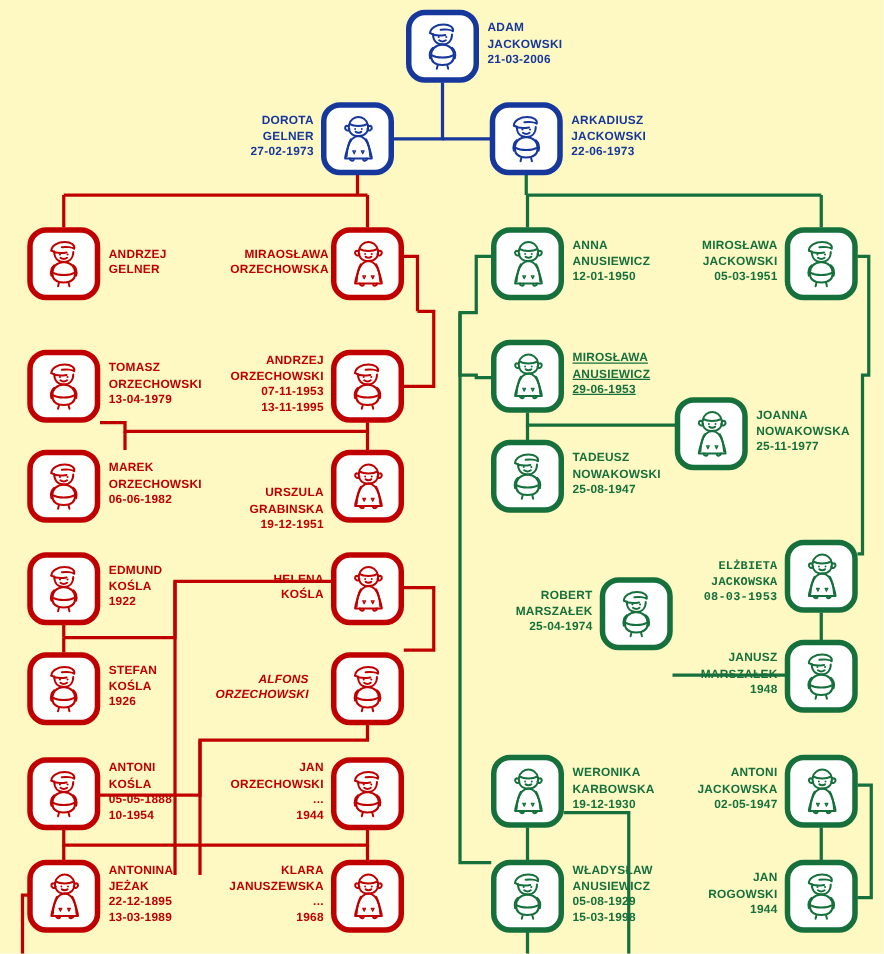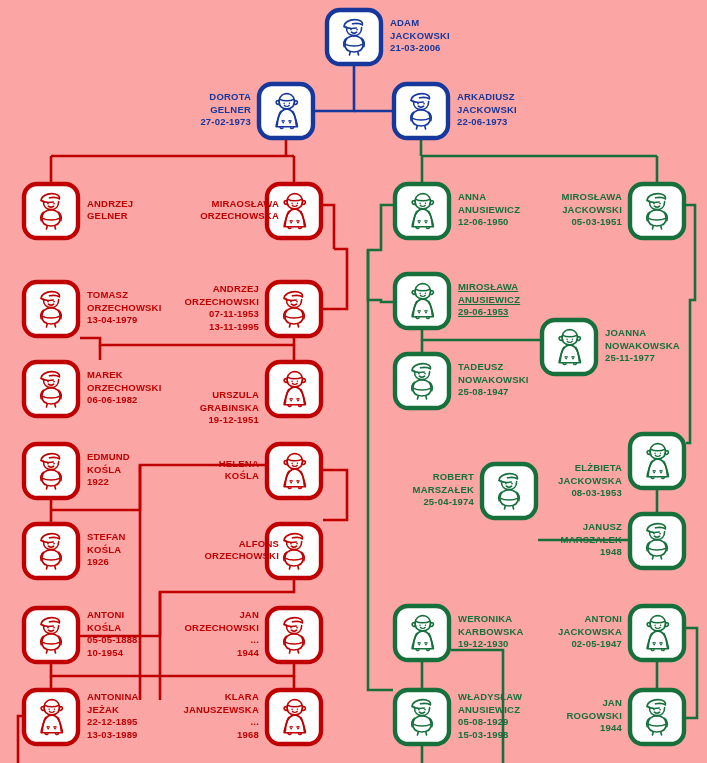--- a/index.html
+++ b/index.html
@@ -1,18 +1,18 @@
 <!DOCTYPE html>
 <html><head>
 <meta charset="utf-8">
 <style>
   html,body{margin:0;padding:0;background:#ffffff;}
   body{width:707px;height:763px;overflow:hidden;
        font-family:"Liberation Sans",sans-serif;}
-  #tree{position:relative;width:707px;height:763px;background:#fca5a5;}
+  #tree{position:relative;width:707px;height:763px;background:#fef9c3;}
   #svg-layer{position:absolute;left:0;top:0;width:707px;height:763px;}
   .node-label{position:absolute;font-size:9.5px;font-weight:bold;line-height:12.5px;
               letter-spacing:0.2px;white-space:pre;pointer-events:none;}
   .lbl-left{text-align:right;}
   .lbl-right{text-align:left;}
 </style>
 </head>
 <body>
 
 <div id="tree">
@@ -645,39 +645,39 @@
             </g>
           </g>
         </g>
       </g>
   </svg>
   <div id="label-group">
       <div class="node-label lbl-right" style="color: rgb(22, 55, 155); top: 17.25px; left: 390px;"><div>ADAM</div><div>JACKOWSKI</div><div>21-03-2006</div></div>
       <div class="node-label lbl-left" style="color: rgb(22, 55, 155); top: 91.25px; right: 456px;"><div>DOROTA</div><div>GELNER</div><div>27-02-1973</div></div>
       <div class="node-label lbl-right" style="color: rgb(22, 55, 155); top: 91.25px; left: 457px;"><div>ARKADIUSZ</div><div>JACKOWSKI</div><div>22-06-1973</div></div>
       <div class="node-label lbl-right" style="color: rgb(192, 0, 0); top: 197.5px; left: 87px;"><div>ANDRZEJ</div><div>GELNER</div></div>
-      <div class="node-label lbl-left" style="color: rgb(192, 0, 0); top: 197.5px; right: 428px;"><div>MIRAOSŁAWA</div><div>ORZECHOWSKA</div></div>
+      <div class="node-label lbl-left" style="color: rgb(192, 0, 0); top: 197.5px; right: 444px;"><div>MIRAOSŁAWA</div><div>ORZECHOWSKA</div></div>
       <div class="node-label lbl-right" style="color: rgb(192, 0, 0); top: 289.25px; left: 87px;"><div>TOMASZ</div><div>ORZECHOWSKI</div><div>13-04-1979</div></div>
       <div class="node-label lbl-left" style="color: rgb(192, 0, 0); top: 283px; right: 448px;"><div>ANDRZEJ</div><div>ORZECHOWSKI</div><div>07-11-1953</div><div>13-11-1995</div></div>
       <div class="node-label lbl-right" style="color: rgb(192, 0, 0); top: 369.25px; left: 87px;"><div>MAREK</div><div>ORZECHOWSKI</div><div>06-06-1982</div></div>
       <div class="node-label lbl-left" style="color: rgb(192, 0, 0); top: 369.25px; right: 448px; margin-top: 20px;"><div>URSZULA</div><div>GRABINSKA</div><div>19-12-1951</div></div>
       <div class="node-label lbl-right" style="color: rgb(192, 0, 0); top: 451.25px; left: 87px;"><div>EDMUND</div><div>KOŚLA</div><div>1922</div></div>
       <div class="node-label lbl-left" style="color: rgb(192, 0, 0); top: 457.5px; right: 448px;"><div>HELENA</div><div>KOŚLA</div></div>
       <div class="node-label lbl-right" style="color: rgb(192, 0, 0); top: 531.25px; left: 87px;"><div>STEFAN</div><div>KOŚLA</div><div>1926</div></div>
-      <div class="node-label lbl-left" style="color: rgb(192, 0, 0); top: 537.5px; right: 428px;"><div>ALFONS</div><div>ORZECHOWSKI</div></div>
+      <div class="node-label lbl-left" style="color: rgb(192, 0, 0); top: 537.5px; right: 460px; font-style: italic;"><div>ALFONS</div><div>ORZECHOWSKI</div></div>
       <div class="node-label lbl-right" style="color: rgb(192, 0, 0); top: 609px; left: 87px;"><div>ANTONI</div><div>KOŚLA</div><div>05-05-1888</div><div>10-1954</div></div>
       <div class="node-label lbl-left" style="color: rgb(192, 0, 0); top: 609px; right: 448px;"><div>JAN</div><div>ORZECHOWSKI</div><div>...</div><div>1944</div></div>
       <div class="node-label lbl-right" style="color: rgb(192, 0, 0); top: 691px; left: 87px;"><div>ANTONINA</div><div>JEŻAK</div><div>22-12-1895</div><div>13-03-1989</div></div>
       <div class="node-label lbl-left" style="color: rgb(192, 0, 0); top: 691px; right: 448px; margin-left: 32px;"><div>KLARA</div><div>JANUSZEWSKA</div><div>...</div><div>1968</div></div>
-      <div class="node-label lbl-right" style="color: rgb(22, 112, 60); top: 191.25px; left: 458px;"><div>ANNA</div><div>ANUSIEWICZ</div><div>12-06-1950</div></div>
+      <div class="node-label lbl-right" style="color: rgb(22, 112, 60); top: 191.25px; left: 458px;"><div>ANNA</div><div>ANUSIEWICZ</div><div>12-01-1950</div></div>
       <div class="node-label lbl-left" style="color: rgb(22, 112, 60); top: 191.25px; right: 85px;"><div>MIROSŁAWA</div><div>JACKOWSKI</div><div>05-03-1951</div></div>
       <div class="node-label lbl-right" style="color: rgb(22, 112, 60); top: 281.25px; left: 458px; text-decoration: underline;"><div>MIROSŁAWA</div><div>ANUSIEWICZ</div><div>29-06-1953</div></div>
       <div class="node-label lbl-right" style="color: rgb(22, 112, 60); top: 327.25px; left: 605px;"><div>JOANNA</div><div>NOWAKOWSKA</div><div>25-11-1977</div></div>
       <div class="node-label lbl-right" style="color: rgb(22, 112, 60); top: 361.25px; left: 458px;"><div>TADEUSZ</div><div>NOWAKOWSKI</div><div>25-08-1947</div></div>
-      <div class="node-label lbl-left" style="color: rgb(22, 112, 60); top: 462px; right: 85px;"><div>ELŻBIETA</div><div>JACKOWSKA</div><div>08-03-1953</div></div>
+      <div class="node-label lbl-left" style="color: rgb(22, 112, 60); top: 447px; right: 85px; font-family: Liberation Mono, monospace;"><div>ELŻBIETA</div><div>JACKOWSKA</div><div>08-03-1953</div></div>
       <div class="node-label lbl-left" style="color: rgb(22, 112, 60); top: 471.25px; right: 233px;"><div>ROBERT</div><div>MARSZAŁEK</div><div>25-04-1974</div></div>
       <div class="node-label lbl-left" style="color: rgb(22, 112, 60); top: 521.25px; right: 85px;"><div>JANUSZ</div><div>MARSZAŁEK</div><div>1948</div></div>
       <div class="node-label lbl-right" style="color: rgb(22, 112, 60); top: 613.25px; left: 458px;"><div>WERONIKA</div><div>KARBOWSKA</div><div>19-12-1930</div></div>
       <div class="node-label lbl-left" style="color: rgb(22, 112, 60); top: 613.25px; right: 85px;"><div>ANTONI</div><div>JACKOWSKA</div><div>02-05-1947</div></div>
       <div class="node-label lbl-right" style="color: rgb(22, 112, 60); top: 691px; left: 458px;"><div>WŁADYSŁAW</div><div>ANUSIEWICZ</div><div>05-08-1929</div><div>15-03-1998</div></div>
       <div class="node-label lbl-left" style="color: rgb(22, 112, 60); top: 697.25px; right: 85px;"><div>JAN</div><div>ROGOWSKI</div><div>1944</div></div>
     </div>
 </div>
 
 </body></html>

